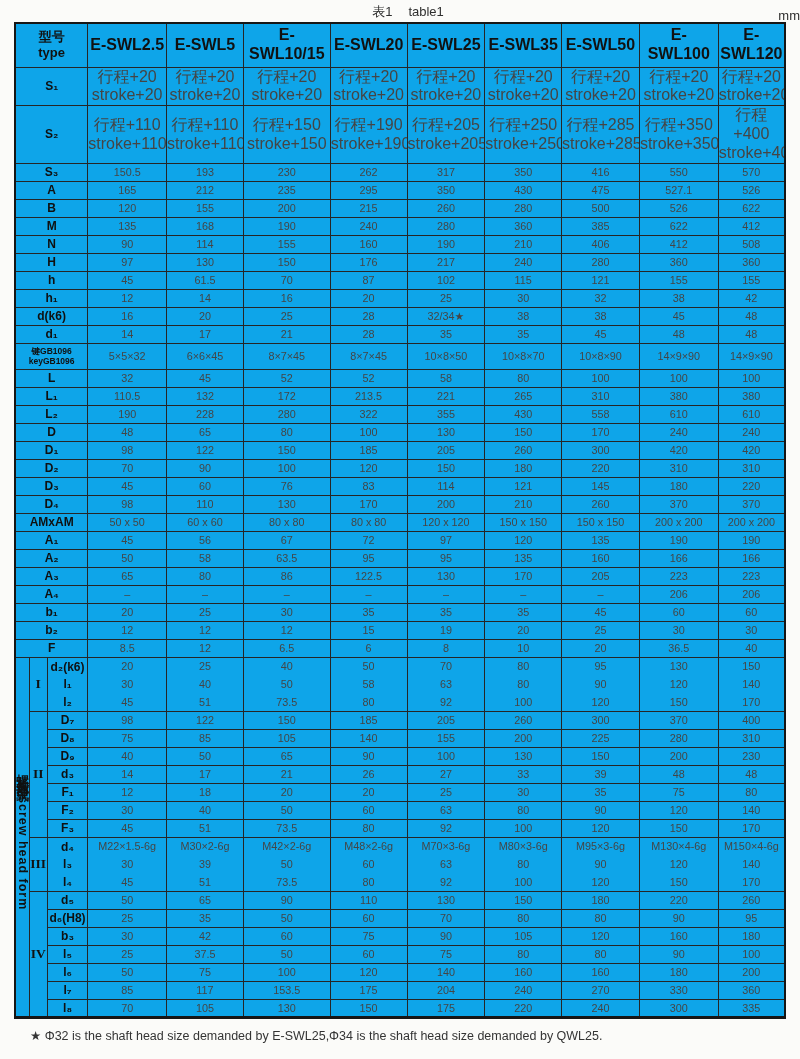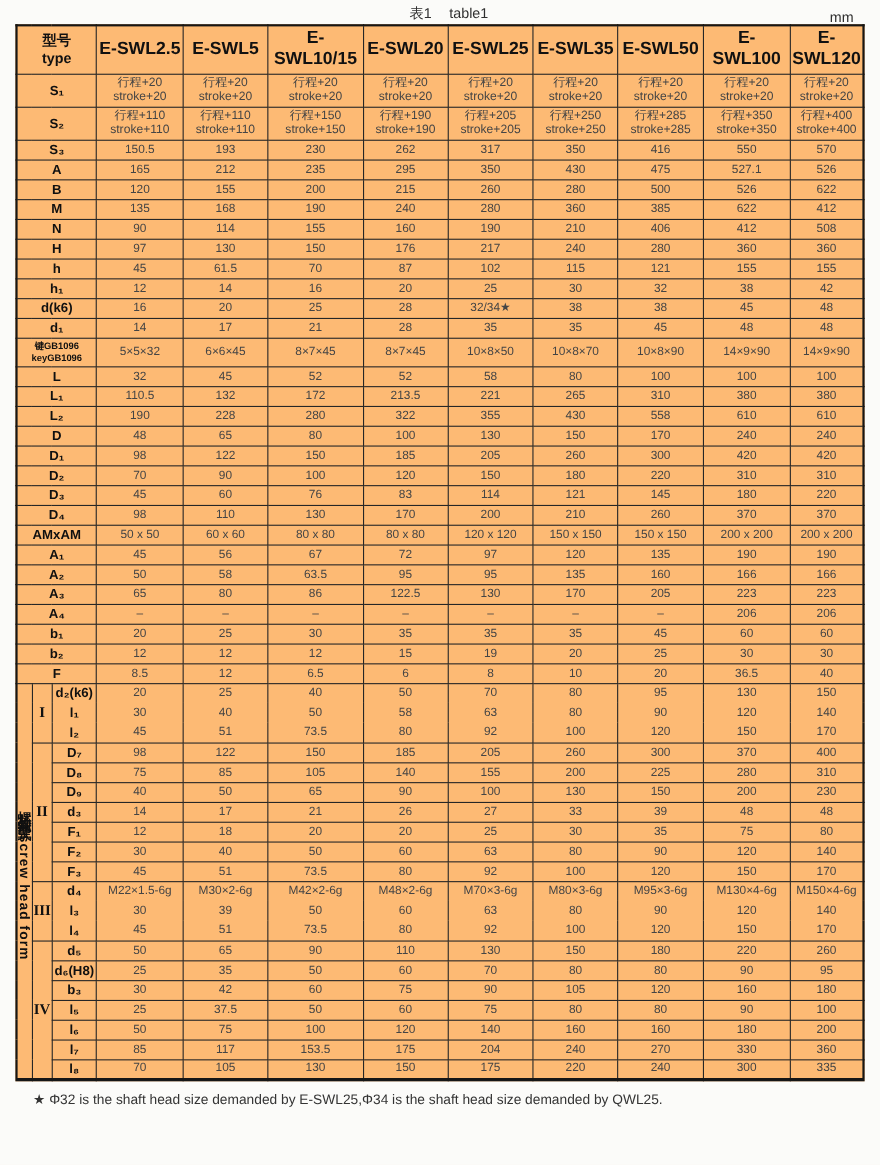--- a/index.html
+++ b/index.html
@@ -15,51 +15,51 @@
     text-align:center;
     font-size:13px;
     color:#2f2f2f;
     height:20px;
     padding-left:16px;
   }
   .title-bar .tzh { margin-right:16px; }
   .unit {
     position:absolute;
     top:8px;
-    right:24px;
+    right:0;
     font-size:13px;
     color:#2f2f2f;
   }
   table.spec {
     margin:2px auto 0 auto;
     width:772px;
     table-layout:fixed;
     border-collapse:collapse;
     border:2px solid #161616;
     border-bottom-width:3px;
-    background:#fdba74;
+    background:#0ea5e9;
   }
   .spec th, .spec td {
     border:1px solid #262626;
     text-align:center;
     vertical-align:middle;
     padding:0;
     line-height:1.18;
     overflow:hidden;
   }
   tr { height:18px; }
   tr.hdr { height:44px; }
   tr.h2 { height:30px; }
   tr.keyrow { height:26px; }
   th.corner { font-size:13px; font-weight:bold; color:#111; line-height:1.25; }
   th.colhead { font-size:16px; font-weight:bold; color:#111; }
   td.lbl { font-size:12px; font-weight:bold; color:#101010; }
   td.lbl.keylbl { font-size:8.5px; line-height:1.25;margin-left:42px; }
   td.val { font-size:10.8px; color:#454545; }
-  tr.h2 td.val { font-size:11px; }
+  tr.h2 td.val { font-size:16px; }
   td.grp {
     font-family:"Liberation Serif","DejaVu Serif",serif;
     font-size:13.5px; font-weight:bold; color:#111;
   }
   td.vert {
     writing-mode:vertical-lr;
     text-orientation:mixed;
     font-size:12.5px;
     font-weight:bold;
     color:#101010;

